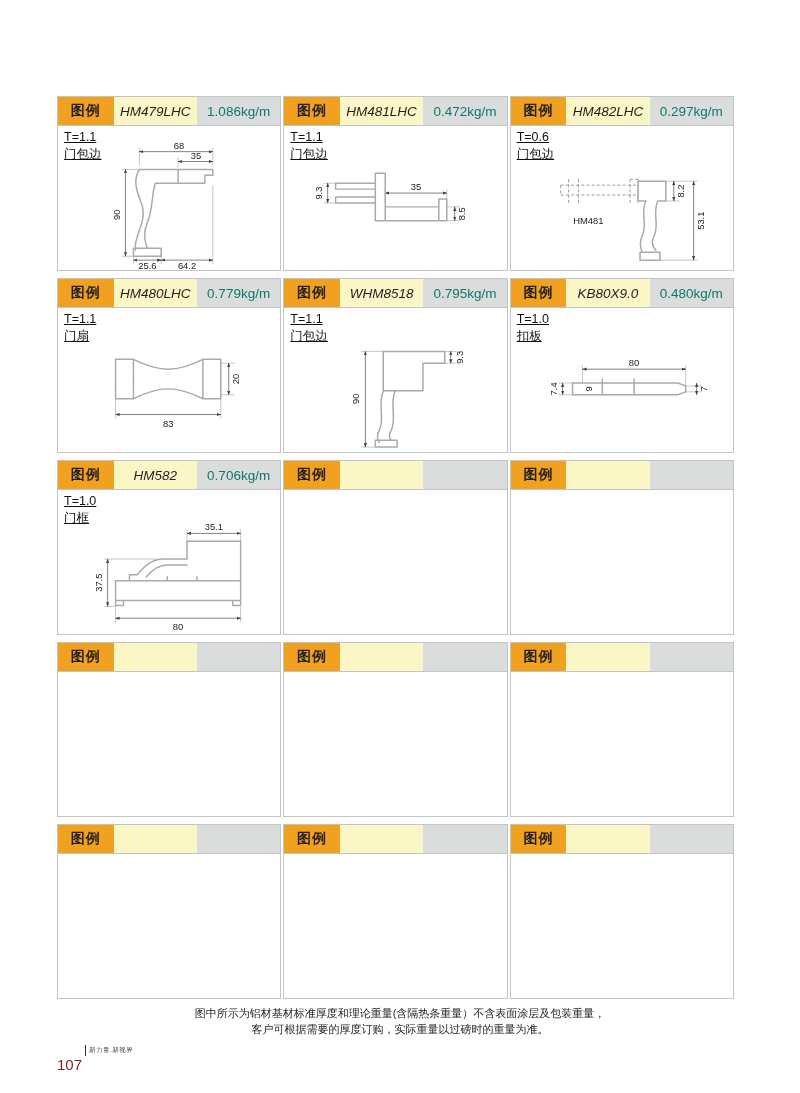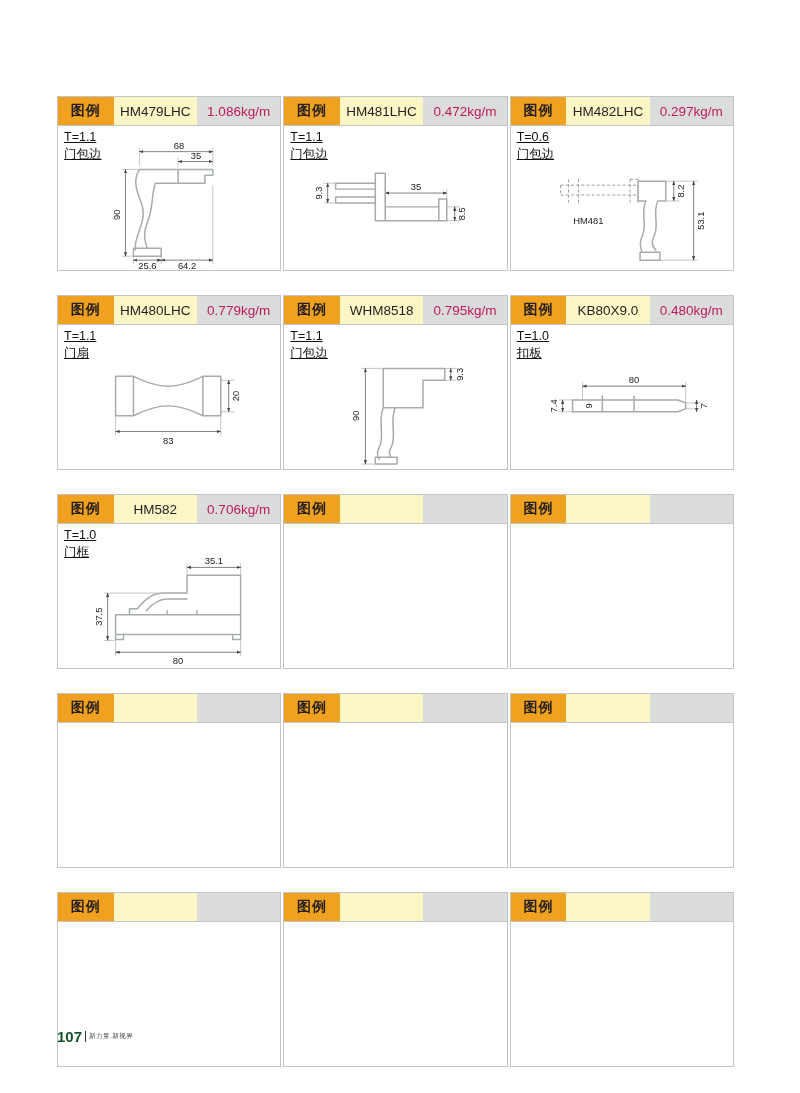--- a/index.html
+++ b/index.html
@@ -1,41 +1,41 @@
 <!DOCTYPE html>
 <html style="--orange: #F0A11F; --yellow: #FAF6C6; --gray: #DBDDDC; --border: #C2C5C7;"><head>
 <meta charset="utf-8">
 <style>
   html,body{margin:0;padding:0;background:#ffffff;}
   .page{position:relative;width:800px;height:1093px;background:#fff;overflow:hidden;
         font-family:"Liberation Sans", sans-serif;color:#1c1c1c;}
   .grid{position:absolute;left:57px;top:96px;width:677px;}
-  .row{display:flex;gap:2px;margin-bottom:24px;align-items:center;}
+  .row{display:flex;gap:2px;margin-bottom:7px;align-items:center;}
   .cell{flex:1;height:175px;box-sizing:border-box;border:1px solid var(--border,#c2c5c7);
         background:#fff;display:flex;flex-direction:column;}
   .hdr{display:flex;height:28px;flex:none;}
   .h-legend{width:25%;background:var(--orange,#F0A11F);color:#231f20;font-weight:bold;
             font-size:14px;display:flex;align-items:center;justify-content:center;letter-spacing:1px;}
   .h-model{width:37.5%;background:var(--yellow,#FAF6C6);font-size:13.5px;color:#231f20;
-           display:flex;align-items:center;justify-content:center;}
-  .h-weight{flex:1;background:var(--gray,#DBDDDC);font-size:13.5px;color:#be185d;
+           display:flex;align-items:center;justify-content:center;font-style:italic;}
+  .h-weight{flex:1;background:var(--gray,#DBDDDC);font-size:13.5px;color:#0f766e;
             display:flex;align-items:center;justify-content:center;}
   .bdy{position:relative;flex:1;border-top:1px solid var(--border,#c2c5c7);}
   .spec{position:absolute;left:6px;top:3px;font-size:12.5px;line-height:1.35;color:#111;z-index:2;text-decoration:underline;}
   svg.draw{position:absolute;left:0;top:0;width:100%;height:100%;}
   .prof{fill:none;stroke:#a6abae;stroke-width:1.5;stroke-linejoin:round;stroke-linecap:round;}
   .dash{fill:none;stroke:#8b9093;stroke-width:0.9;stroke-dasharray:3 2.2;}
   .ext{fill:none;stroke:#9b9fa2;stroke-width:0.6;}
   .dim{stroke:#4a4a4a;stroke-width:0.7;marker-start:url(#arr);marker-end:url(#arr);}
   .dt{font-family:"Liberation Sans", sans-serif;font-size:9.5px;fill:#1c1c1c;text-anchor:middle;}
   .note{position:absolute;left:0;width:800px;text-align:center;font-size:11px;color:#222;}
   .note1{top:1006px;}
   .note2{top:1022px;}
   .pageno{position:absolute;left:57px;top:1028px;display:flex;align-items:center;}
-  .pageno .num{font-size:15px;font-weight:bold;color:#14532d;}
+  .pageno .num{font-size:15px;font-weight:normal;color:#7f1d1d;margin-top:28px;}
   .pageno .sep{width:1px;height:11px;background:#333;margin:0 3px;}
   .pageno .tag{font-size:6.5px;color:#444;letter-spacing:0.5px;}
 </style>
 </head>
 <body>
 
 <svg width="0" height="0" style="position:absolute">
   <defs>
     <marker id="arr" viewBox="0 0 10 10" refX="9" refY="5" markerWidth="6.5" markerHeight="6.5" orient="auto-start-reverse">
       <path d="M0,1.5 L10,5 L0,8.5 Z" fill="#444"></path>
@@ -288,19 +288,21 @@
           <div class="h-legend">图例</div>
           <div class="h-model"></div>
           <div class="h-weight"></div>
         </div>
         <div class="bdy"></div>
       </div>
     </div>
 
   </div>
 
+  <div class="note note1">图中所示为铝材基材标准厚度和理论重量(含隔热条重量）不含表面涂层及包装重量，</div>
+  <div class="note note2">客户可根据需要的厚度订购，实际重量以过磅时的重量为准。</div>
 
   <div class="pageno">
     <span class="num">107</span>
     <span class="sep"></span>
     <span class="tag">新力量.新视界</span>
   </div>
 </div>
 
 </body></html>

